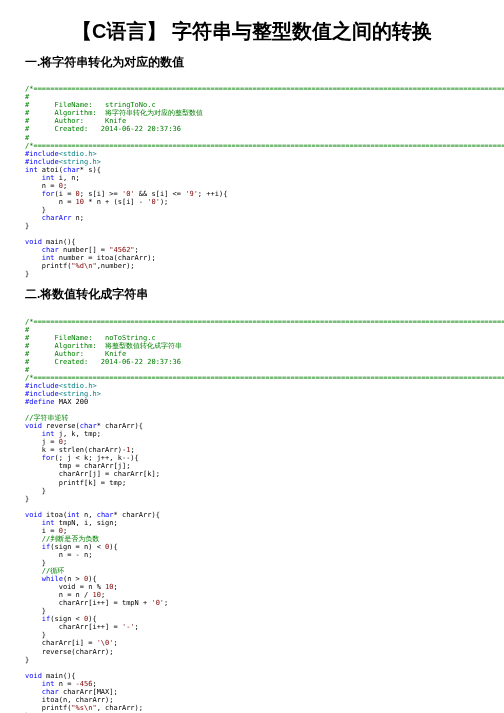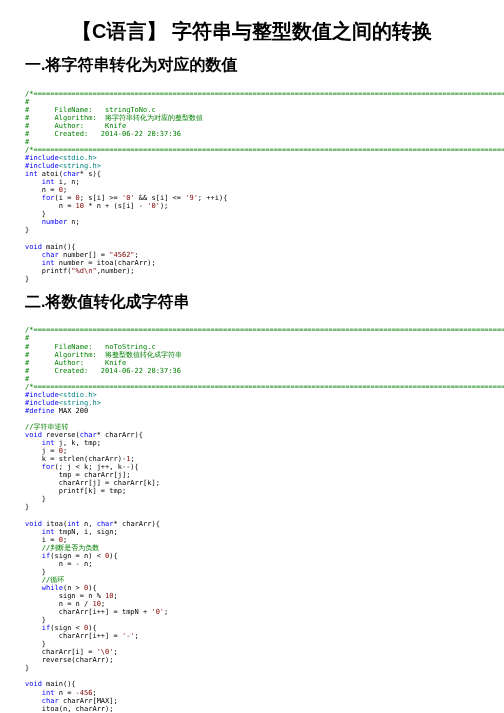--- a/index.html
+++ b/index.html
@@ -1,18 +1,18 @@
 <!DOCTYPE html>
 <html><head>
 <meta charset="utf-8">
 <style>
 * { margin: 0; padding: 0; box-sizing: border-box; }
 body { font-family: "Microsoft YaHei", Arial, sans-serif; background: #fff; padding: 20px 25px; font-size: 7px; line-height: 1.1; color: #000; }
 h1 { font-size: 20px; font-weight: bold; text-align: center; margin-bottom: 14px; }
-h2 { font-size: 16px; font-weight: bold; margin: 10px 0 8px 0; }
+h2 { font-size: 12px; font-weight: bold; margin: 10px 0 8px 0; }
 .code { font-family: Consolas, Monaco, monospace; font-size: 7px; line-height: 1.15; white-space: pre; }
 .c-comment { color: #008000; }
 .c-blue { color: #0000ff; }
 .c-teal { color: #008080; }
 .c-string { color: #800000; }
 .c-black { color: #000; }
 .c-num { color: #800000; }
 </style>
 </head>
 <body>
@@ -31,21 +31,21 @@
 <span class="c-comment">#</span>
 <span class="c-comment">/*============================================================================================================================*/</span>
 <span class="c-blue">#include</span><span class="c-teal">&lt;stdio.h&gt;</span>
 <span class="c-blue">#include</span><span class="c-teal">&lt;string.h&gt;</span>
 <span class="c-blue">int</span><span class="c-black"> atoi(</span><span class="c-blue">char</span><span class="c-black">* s){</span>
 <span class="c-blue">    int</span><span class="c-black"> i, n;</span>
 <span class="c-black">    n = </span><span class="c-num">0</span><span class="c-black">;</span>
 <span class="c-blue">    for</span><span class="c-black">(i = </span><span class="c-num">0</span><span class="c-black">; s[i] &gt;= </span><span class="c-string">'0'</span><span class="c-black"> &amp;&amp; s[i] &lt;= </span><span class="c-string">'9'</span><span class="c-black">; ++i){</span>
 <span class="c-black">        n = </span><span class="c-num">10</span><span class="c-black"> * n + (s[i] - </span><span class="c-string">'0'</span><span class="c-black">);</span>
 <span class="c-black">    }</span>
-<span class="c-blue">    number</span><span class="c-black"> n;</span>
+<span class="c-blue">    charArr</span><span class="c-black"> n;</span>
 <span class="c-black">}</span>
 
 <span class="c-blue">void</span><span class="c-black"> main(){</span>
 <span class="c-blue">    char</span><span class="c-black"> number[] = </span><span class="c-string">"4562"</span><span class="c-black">;</span>
 <span class="c-blue">    int</span><span class="c-black"> number = itoa(charArr);</span>
 <span class="c-black">    printf(</span><span class="c-string">"%d\n"</span><span class="c-black">,number);</span>
 <span class="c-black">}</span>
 </div>
 
 <h2>二.将数值转化成字符串</h2>
@@ -77,21 +77,21 @@
 
 <span class="c-blue">void</span><span class="c-black"> itoa(</span><span class="c-blue">int</span><span class="c-black"> n, </span><span class="c-blue">char</span><span class="c-black">* charArr){</span>
 <span class="c-blue">    int</span><span class="c-black"> tmpN, i, sign;</span>
 <span class="c-black">    i = </span><span class="c-num">0</span><span class="c-black">;</span>
 <span class="c-comment">    //判断是否为负数</span>
 <span class="c-blue">    if</span><span class="c-black">(sign = n) &lt; </span><span class="c-num">0</span><span class="c-black">){</span>
 <span class="c-black">        n = - n;</span>
 <span class="c-black">    }</span>
 <span class="c-comment">    //循环</span>
 <span class="c-blue">    while</span><span class="c-black">(n &gt; </span><span class="c-num">0</span><span class="c-black">){</span>
-<span class="c-black">        sign = n % </span><span class="c-num">10</span><span class="c-black">;</span>
+<span class="c-black">        void = n % </span><span class="c-num">10</span><span class="c-black">;</span>
 <span class="c-black">        n = n / </span><span class="c-num">10</span><span class="c-black">;</span>
 <span class="c-black">        charArr[i++] = tmpN + </span><span class="c-string">'0'</span><span class="c-black">;</span>
 <span class="c-black">    }</span>
 <span class="c-blue">    if</span><span class="c-black">(sign &lt; </span><span class="c-num">0</span><span class="c-black">){</span>
 <span class="c-black">        charArr[i++] = </span><span class="c-string">'-'</span><span class="c-black">;</span>
 <span class="c-black">    }</span>
 <span class="c-black">    charArr[i] = </span><span class="c-string">'\0'</span><span class="c-black">;</span>
 <span class="c-black">    reverse(charArr);</span>
 <span class="c-black">}</span>
 

